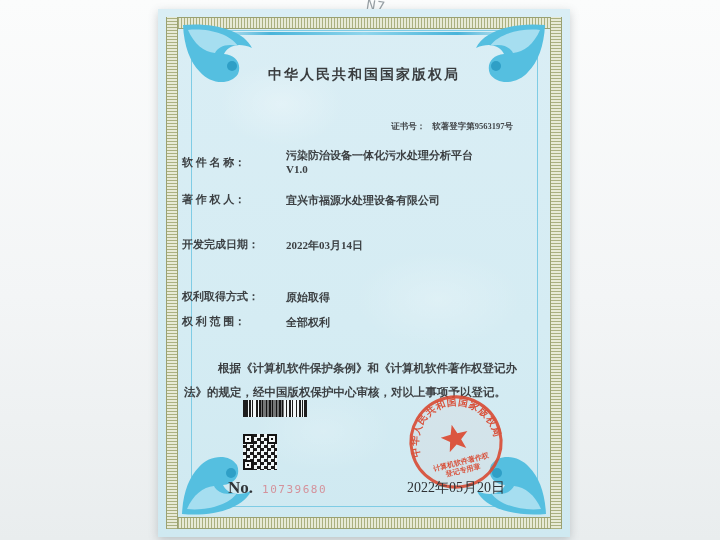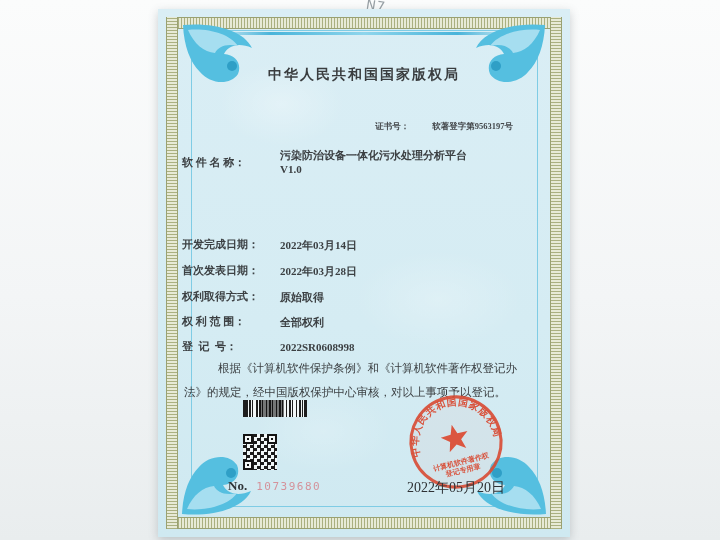--- a/index.html
+++ b/index.html
@@ -45,43 +45,43 @@
     box-shadow: inset 0 0 4px rgba(160,200,215,.4); }
   .watermark .wm-circle { position:absolute; left:13px; top:18px; width:24px; height:24px;
     border:2px solid rgba(255,255,255,.55); border-radius:50%; }
   .watermark .wm-text { position:absolute; left:0; right:0; bottom:8px; text-align:center;
     font-family:"DejaVu Sans",sans-serif; font-size:9px; letter-spacing:1px; color:rgba(255,255,255,.55); }
   
   .authority { position:absolute; left:0; right:0; top:57px; text-align:center;
     font-size:14px; font-weight:700; letter-spacing:2px; color:#3a3d3f; }
   .cert-title { position:absolute; left:0; right:0; top:80px; text-align:center;
     font-size:19px; font-weight:700; letter-spacing:1.5px; color:#333639; }
-  .certno { position:absolute; right:57px; top:112px; display:flex; gap:23px;
+  .certno { position:absolute; right:57px; top:112px; display:flex; gap:7px;
     font-size:8.5px; font-weight:700; color:#43474a; }
   
   .row { position:absolute; left:24px; display:flex; align-items:center;
     font-size:11px; font-weight:700; color:#3c4043; }
   .row .lab { width:82px; white-space:pre; flex:0 0 auto; }
-  .row .val { margin-left:16px; line-height:14px; }
+  .row .val { margin-left:22px; line-height:14px; }
   .statement { position:absolute; left:26px; top:348px; width:340px;
-    font-size:11.5px; font-weight:400; color:#3c4043; line-height:23.5px; text-indent:34px; }
+    font-size:11.5px; font-weight:700; color:#3c4043; line-height:23.5px; text-indent:34px; }
   
   .barcode { position:absolute; left:85px; top:391px; width:58px; height:17px;
     background:
       linear-gradient(90deg, rgba(14,14,14,0) 0 13px, rgba(14,14,14,.55) 13px 38px, rgba(14,14,14,0) 38px),
       repeating-linear-gradient(90deg,#1e1e1e 0 1.5px,#f2f7f7 1.5px 3px,#1e1e1e 3px 5px,#f2f7f7 5px 6.5px,#1e1e1e 6.5px 7.5px,#f2f7f7 7.5px 10px);
     border-left:3px solid #1e1e1e; border-right:3px solid #1e1e1e; }
   .qr { position:absolute; left:85px; top:425px; width:34px; height:36px;
     background: repeating-conic-gradient(#1b1b1b 0% 25%, rgba(244,248,248,.9) 0% 50%);
     background-size:7px 7px; }
   .qr .finder { position:absolute; width:10px; height:10px; border:2px solid #141414; background:#f4f8f8; box-sizing:border-box; }
   .qr .finder::after { content:""; position:absolute; left:2px; top:2px; width:2px; height:2px; background:#141414; }
   .qr .f-tl { left:0; top:0; } .qr .f-tr { right:0; top:0; } .qr .f-bl { left:0; bottom:0; }
   .serial { position:absolute; left:70px; top:469px; display:flex; align-items:baseline; gap:9px; }
-  .serial .pfx { font-size:13px; font-weight:700; color:#2f3438; }
+  .serial .pfx { font-size:17px; font-weight:700; color:#2f3438; }
   .serial .num { font-family:"DejaVu Sans Mono",monospace; font-size:11px; letter-spacing:1.5px; color:#d4929b; }
   
   .seal { position:absolute; left:247px; top:382px; width:102px; height:102px;
     transform:rotate(-14deg); opacity:.93; }
   .issue-date { position:absolute; left:244px; top:470px; width:108px; text-align:center;
     font-size:14px; font-weight:400; color:#2e3134; }
 </style>
 </head>
 <body>
 
@@ -126,39 +126,35 @@
       <span>软著登字第9563197号</span>
     </div>
 
     <div class="row" style="top:139px">
       <span class="lab">软 件 名 称：</span>
       <span class="val">
         <div>污染防治设备一体化污水处理分析平台</div>
         <div>V1.0</div>
       </span>
     </div>
+    <div class="row" style="top:183px">
+      <span class="lab">著 作 权 人：</span>
+      <span class="val">宜兴市福源水处理设备有限公司</span>
+    </div>
     <div class="row" style="top:228px">
       <span class="lab">开发完成日期：</span>
       <span class="val">2022年03月14日</span>
-    </div>
-    <div class="row" style="top:254px">
-      <span class="lab">首次发表日期：</span>
-      <span class="val">2022年03月28日</span>
     </div>
     <div class="row" style="top:305px">
       <span class="lab">权 利 范 围：</span>
       <span class="val">全部权利</span>
     </div>
     <div class="row" style="top:280px">
       <span class="lab">权利取得方式：</span>
       <span class="val">原始取得</span>
-    </div>
-    <div class="row" style="top:330px">
-      <span class="lab">登  记  号：</span>
-      <span class="val">2022SR0608998</span>
     </div>
 
     <div class="statement">根据《计算机软件保护条例》和《计算机软件著作权登记办法》的规定，经中国版权保护中心审核，对以上事项予以登记。</div>
 
     <div class="barcode"></div>
     <div class="qr">
       <div class="finder f-tl"></div>
       <div class="finder f-tr"></div>
       <div class="finder f-bl"></div>
     </div>

